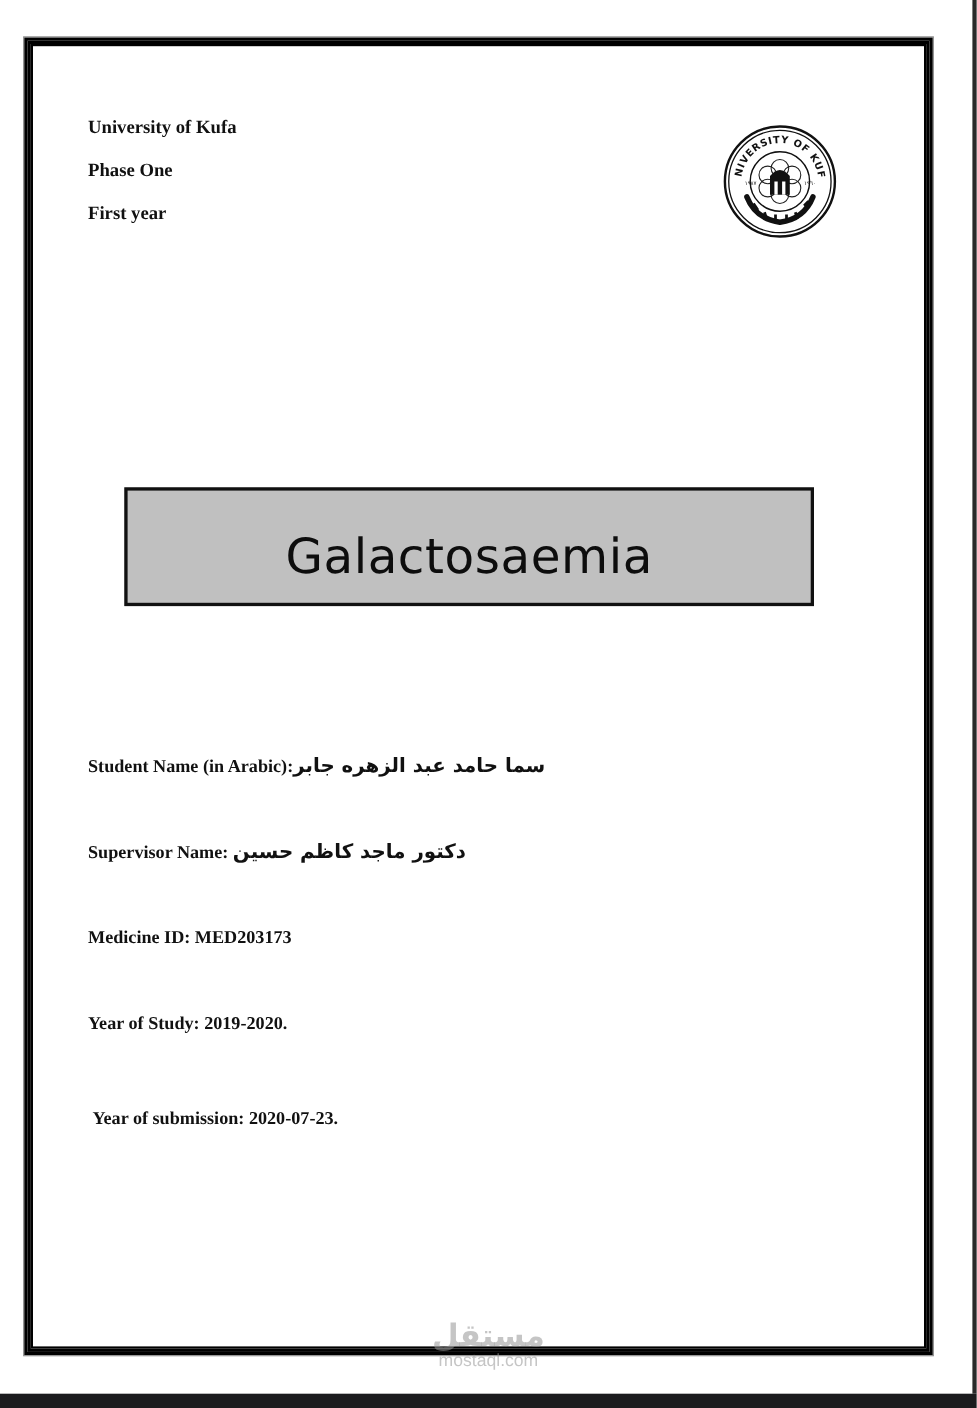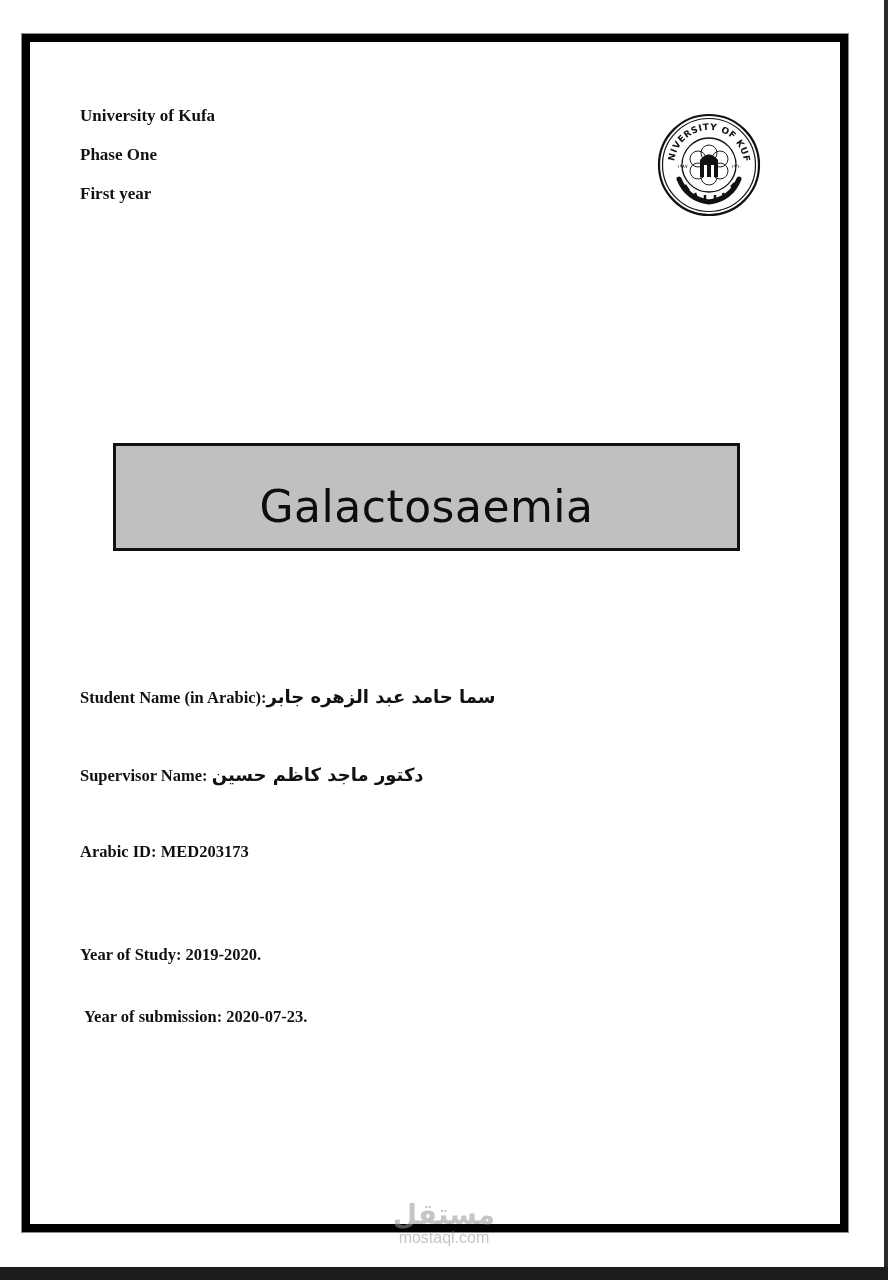--- a/index.html
+++ b/index.html
@@ -199,24 +199,24 @@
 
 <div class="field" style="top:686px;">
   <span class="label">Student Name (in Arabic):</span><span class="arabic">سما حامد عبد الزهره جابر</span>
 </div>
 
 <div class="field" style="top:764px;">
   <span class="label">Supervisor Name: </span><span class="arabic">دكتور ماجد كاظم حسين</span>
 </div>
 
 <div class="field" style="top:842px;">
-  <span class="label">Arabic ID: </span><span class="value">MED203173</span>
-</div>
-
-<div class="field" style="top:920px;margin-top:25px;">
+  <span class="label">Medicine ID: </span><span class="value">MED203173</span>
+</div>
+
+<div class="field" style="top:920px;">
   <span class="label">Year of Study: </span><span class="value">2019-2020.</span>
 </div>
 
 <div class="field" style="top:1007px; left:84px;">
   <span class="label">Year of submission: </span><span class="value">2020-07-23.</span>
 </div>
 
 <div class="watermark">
   <div class="wm-ar">مستقل</div>
   <div class="wm-en">mostaql.com</div>

